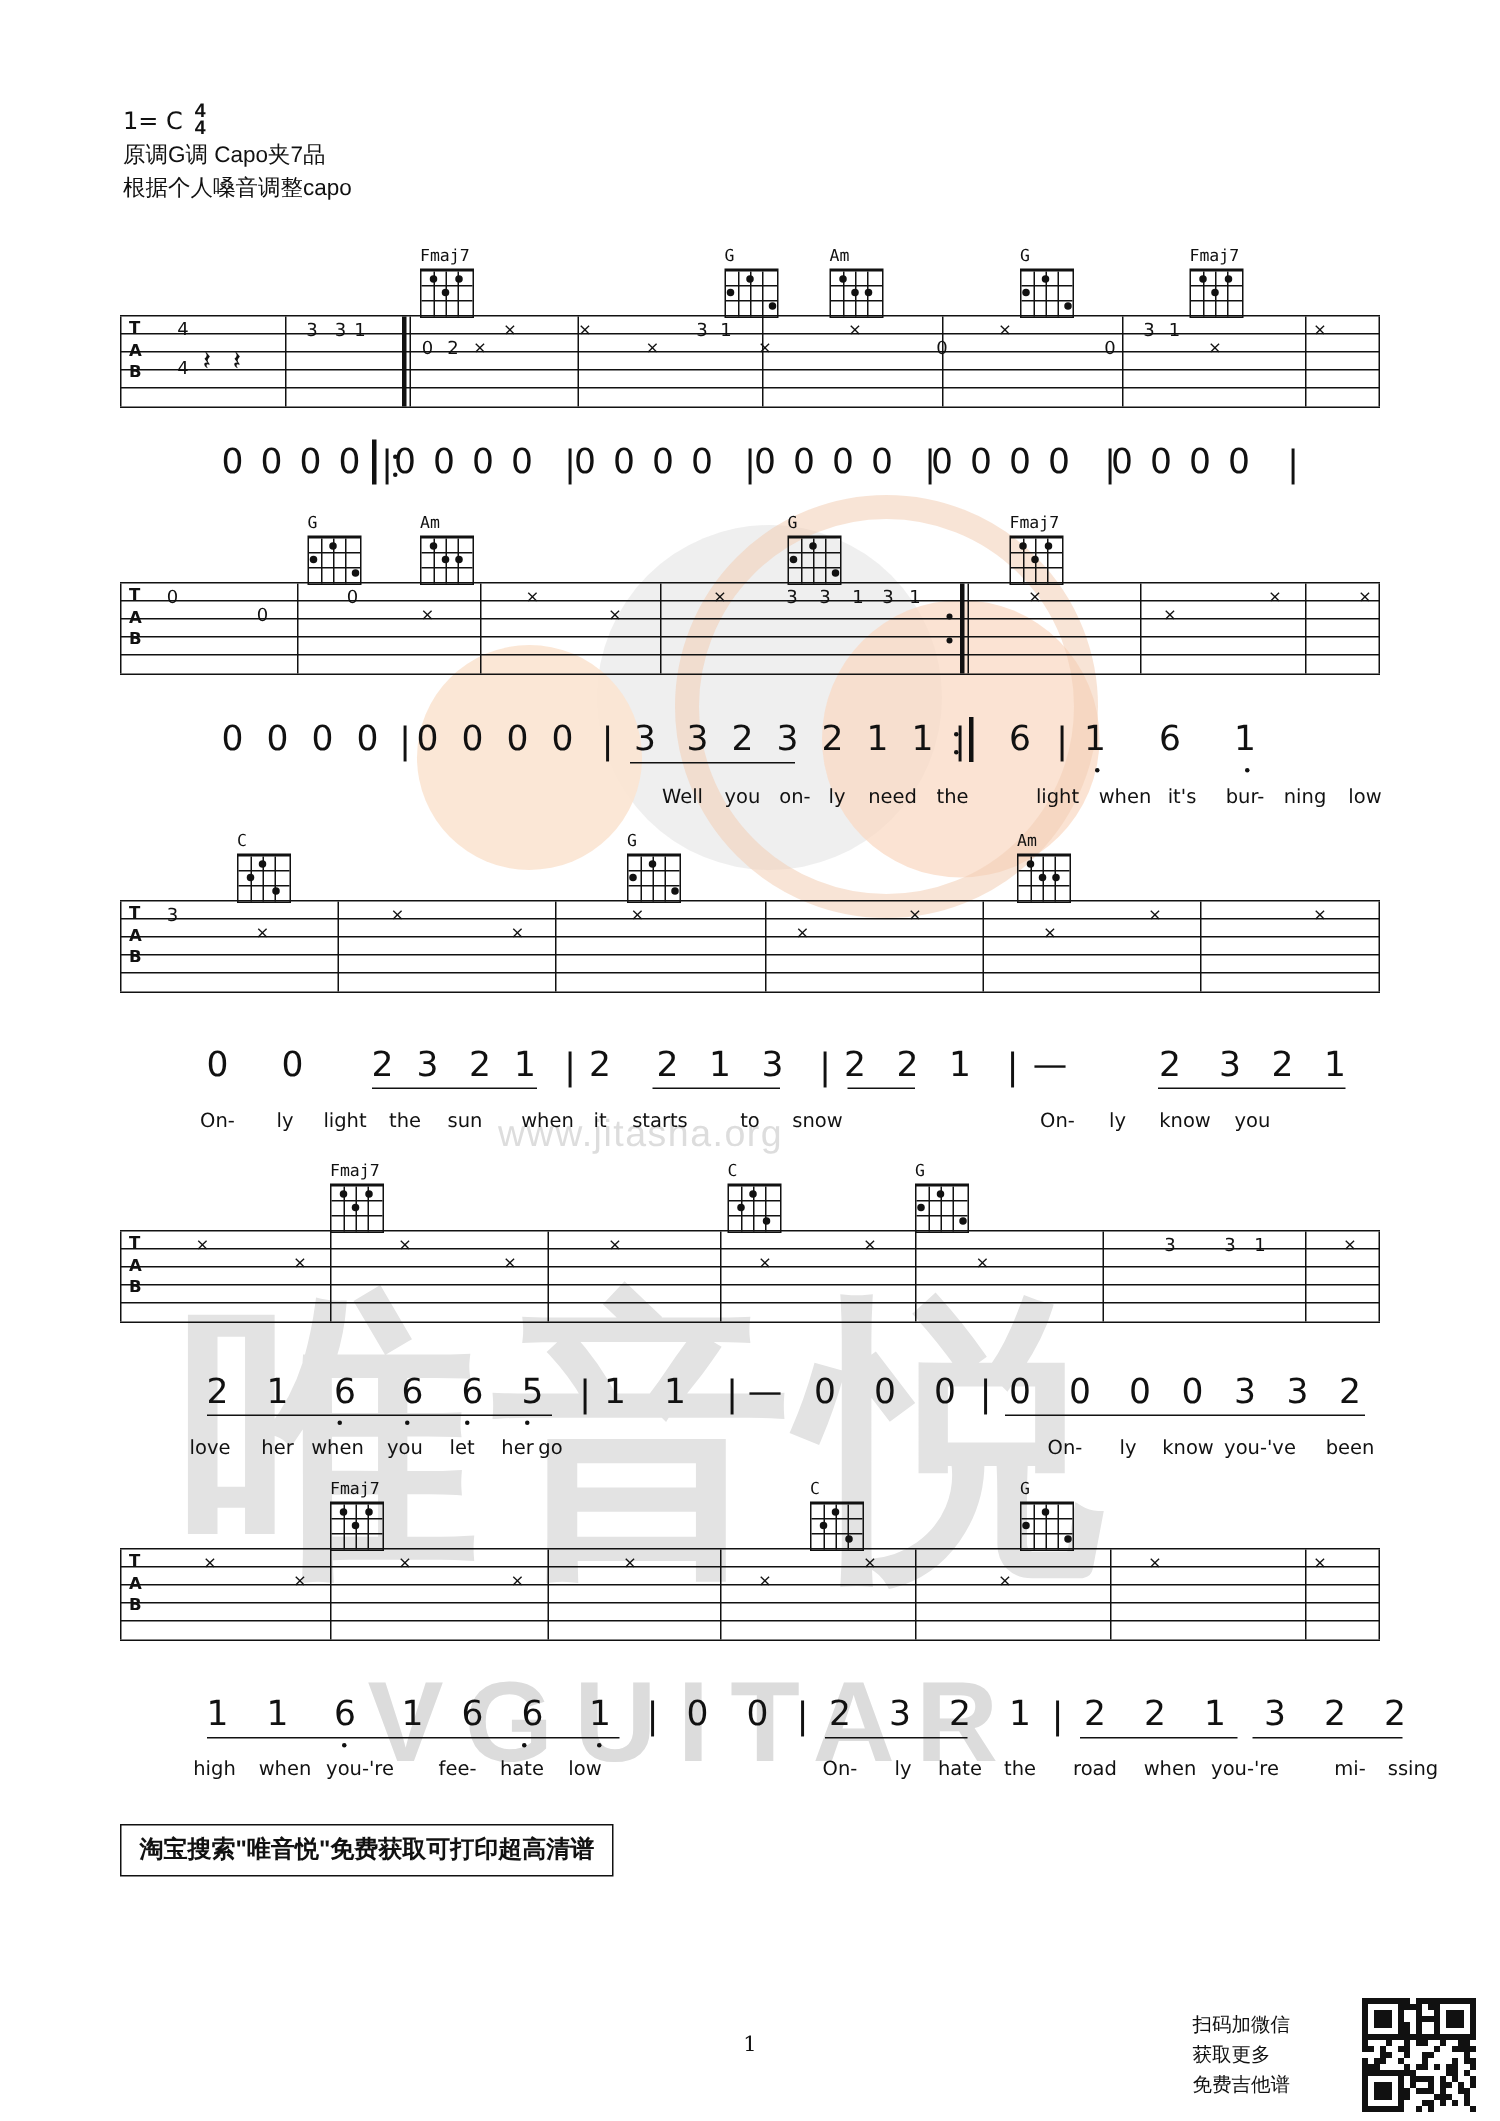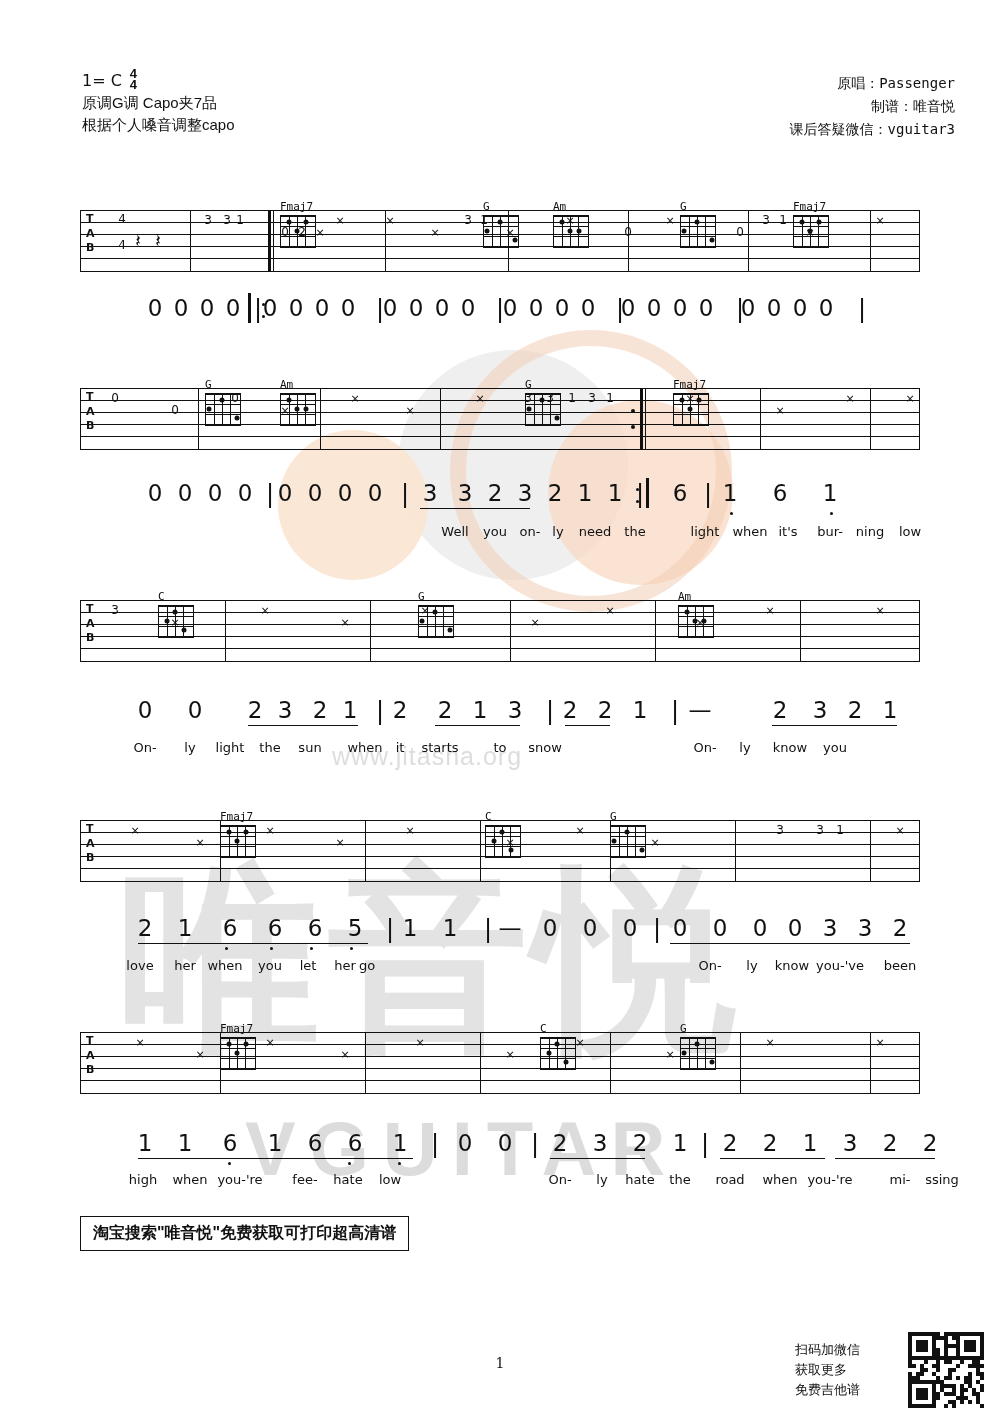--- a/index.html
+++ b/index.html
@@ -41,21 +41,21 @@
   .tabletters{position:absolute;left:6px;top:1px;font-size:11px;line-height:14.5px;font-weight:bold;font-family:"DejaVu Sans",sans-serif;}
   .bar{position:absolute;top:0;height:60px;border-left:1.2px solid #111;}
   .dbar{position:absolute;top:0;height:60px;border-left:3px solid #111;}
   .dbar:after{content:"";position:absolute;left:2px;top:0;height:60px;border-left:1px solid #111;}
   .repeat-dots{position:absolute;width:4px;height:4px;border-radius:50%;background:#111;}
 
   .note{position:absolute;font-size:12px;font-family:"DejaVu Sans",sans-serif;transform:translate(-50%,-50%);}
   .xm{position:absolute;font-size:11px;color:#111;transform:translate(-50%,-50%);font-family:"DejaVu Sans",sans-serif;}
 
   
-  .chord{position:absolute;width:42px;margin-top:36px;}
+  .chord{position:absolute;width:42px;}
   .chord .nm{font-size:11px;font-family:"DejaVu Sans Mono",monospace;margin-bottom:2px;text-align:left;}
   .grid{position:relative;width:34px;height:30px;border:1px solid #111;border-top:2.5px solid #111;}
   .grid .v{position:absolute;top:0;height:30px;border-left:1px solid #111;}
   .grid .h{position:absolute;left:0;width:34px;border-top:1px solid #111;}
   .dot{position:absolute;width:5px;height:5px;border-radius:50%;background:#111;transform:translate(-50%,-50%);}
 
   
   .numrow{position:absolute;left:80px;width:840px;height:34px;font-family:"DejaVu Sans",sans-serif;font-size:23px;}
   .numrow span.n{position:absolute;transform:translateX(-50%);}
   .numrow span.vline{position:absolute;font-size:24px;transform:translateX(-50%);}
@@ -86,25 +86,20 @@
   <div class="wm-big">唯音悦</div>
   <div class="wm-vg">VGUITAR</div>
 
 
   <div class="key-block">
     <div><span class="key-1">1= C</span><span class="frac"><i>4</i><i>4</i></span></div>
     <div>原调G调 Capo夹7品</div>
     <div>根据个人嗓音调整capo</div>
   </div>
 
-  <div class="meta">
-    <div><span>原唱：</span><span class="mono">Passenger</span></div>
-    <div><span>制谱：</span><span>唯音悦</span></div>
-    <div><span>课后答疑微信：</span><span class="mono">vguitar3</span></div>
-  </div>
 
   <div class="sys" id="sys1" style="top:210px;">
     <div class="tabbox">
       <div class="ln" style="top:11px"></div>
         <div class="ln" style="top:23px"></div>
       <div class="ln" style="top:35px"></div>
         <div class="ln" style="top:47px"></div>
       <div class="startbar"></div>
         <div class="endbar"></div>
       <div class="tabletters">T<br>A<br>B</div>

